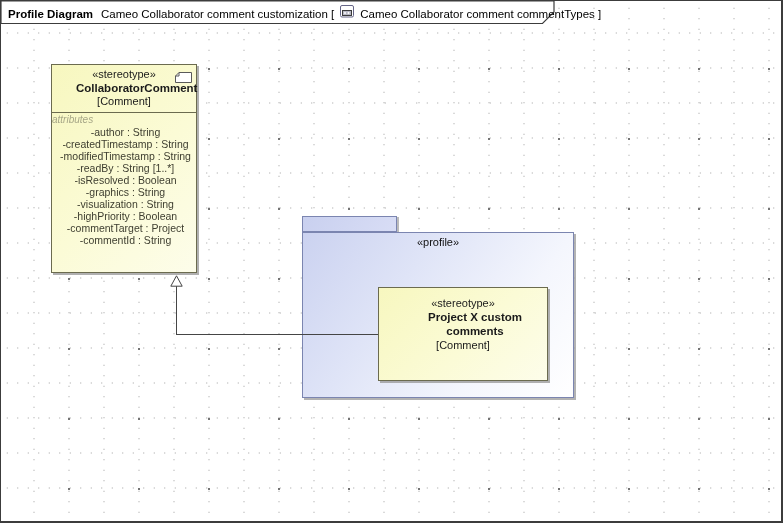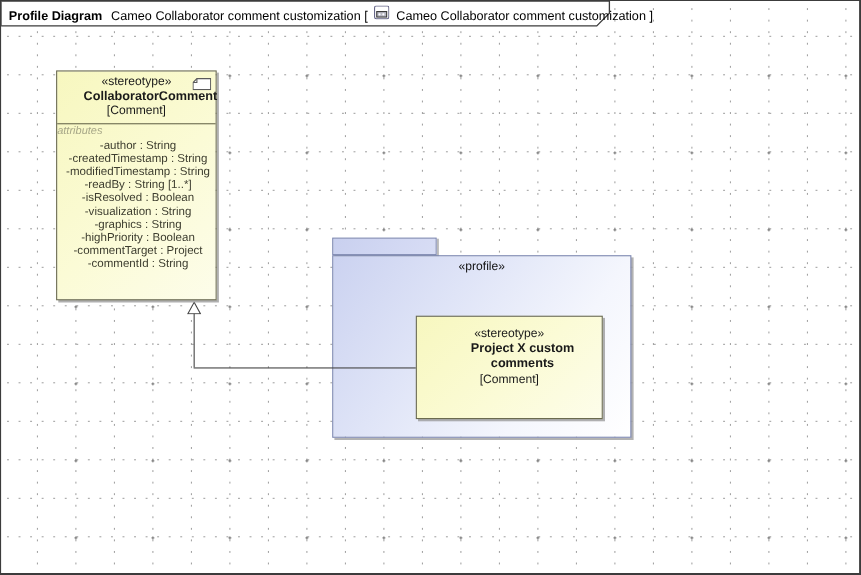--- a/index.html
+++ b/index.html
@@ -57,21 +57,21 @@
     <span class="fh-bold">Profile Diagram</span>
     <span>Cameo Collaborator comment customization [</span>
     <span class="diagram-icon">
       <svg width="14" height="13" viewBox="0 0 14 13">
         <rect x="0.5" y="0.5" width="13" height="11.5" rx="1.5" fill="#ffffff" stroke="#666688"></rect>
         <rect x="2.5" y="5.5" width="9" height="5" fill="#b8b8c4" stroke="#3c3c3c"></rect>
         <circle cx="5" cy="8" r="1" fill="#ffffff"></circle>
         <circle cx="8.5" cy="8" r="1" fill="#ffffff"></circle>
       </svg>
     </span>
-    <span>Cameo Collaborator comment customization ]</span>
+    <span>Cameo Collaborator comment commentTypes ]</span>
   </div>
 
   <div class="pkg-tab"></div>
   <div class="pkg-body">
     <div class="pkg-label">«profile»</div>
   </div>
 
   <div class="gen-hline"></div>
   <div class="gen-vline"></div>
   <div class="gen-arrow">
@@ -92,22 +92,22 @@
       <div class="uml-name">CollaboratorComment</div>
       <div>[Comment]</div>
     </div>
     <div class="uml-attrs">
       <div class="attrs-label">attributes</div>
       <div class="attr-row">-author : String</div>
       <div class="attr-row">-createdTimestamp : String</div>
       <div class="attr-row">-modifiedTimestamp : String</div>
       <div class="attr-row">-readBy : String [1..*]</div>
       <div class="attr-row">-isResolved : Boolean</div>
+      <div class="attr-row">-graphics : String</div>
       <div class="attr-row">-visualization : String</div>
-      <div class="attr-row">-graphics : String</div>
       <div class="attr-row">-highPriority : Boolean</div>
       <div class="attr-row">-commentTarget : Project</div>
       <div class="attr-row">-commentId : String</div>
     </div>
   </div>
 
   <div class="uml-box" style="left:377px;top:286px;width:170px;height:94px;">
     <div class="px-head">
       <div>«stereotype»</div>
       <div class="uml-name">Project X custom comments</div>

